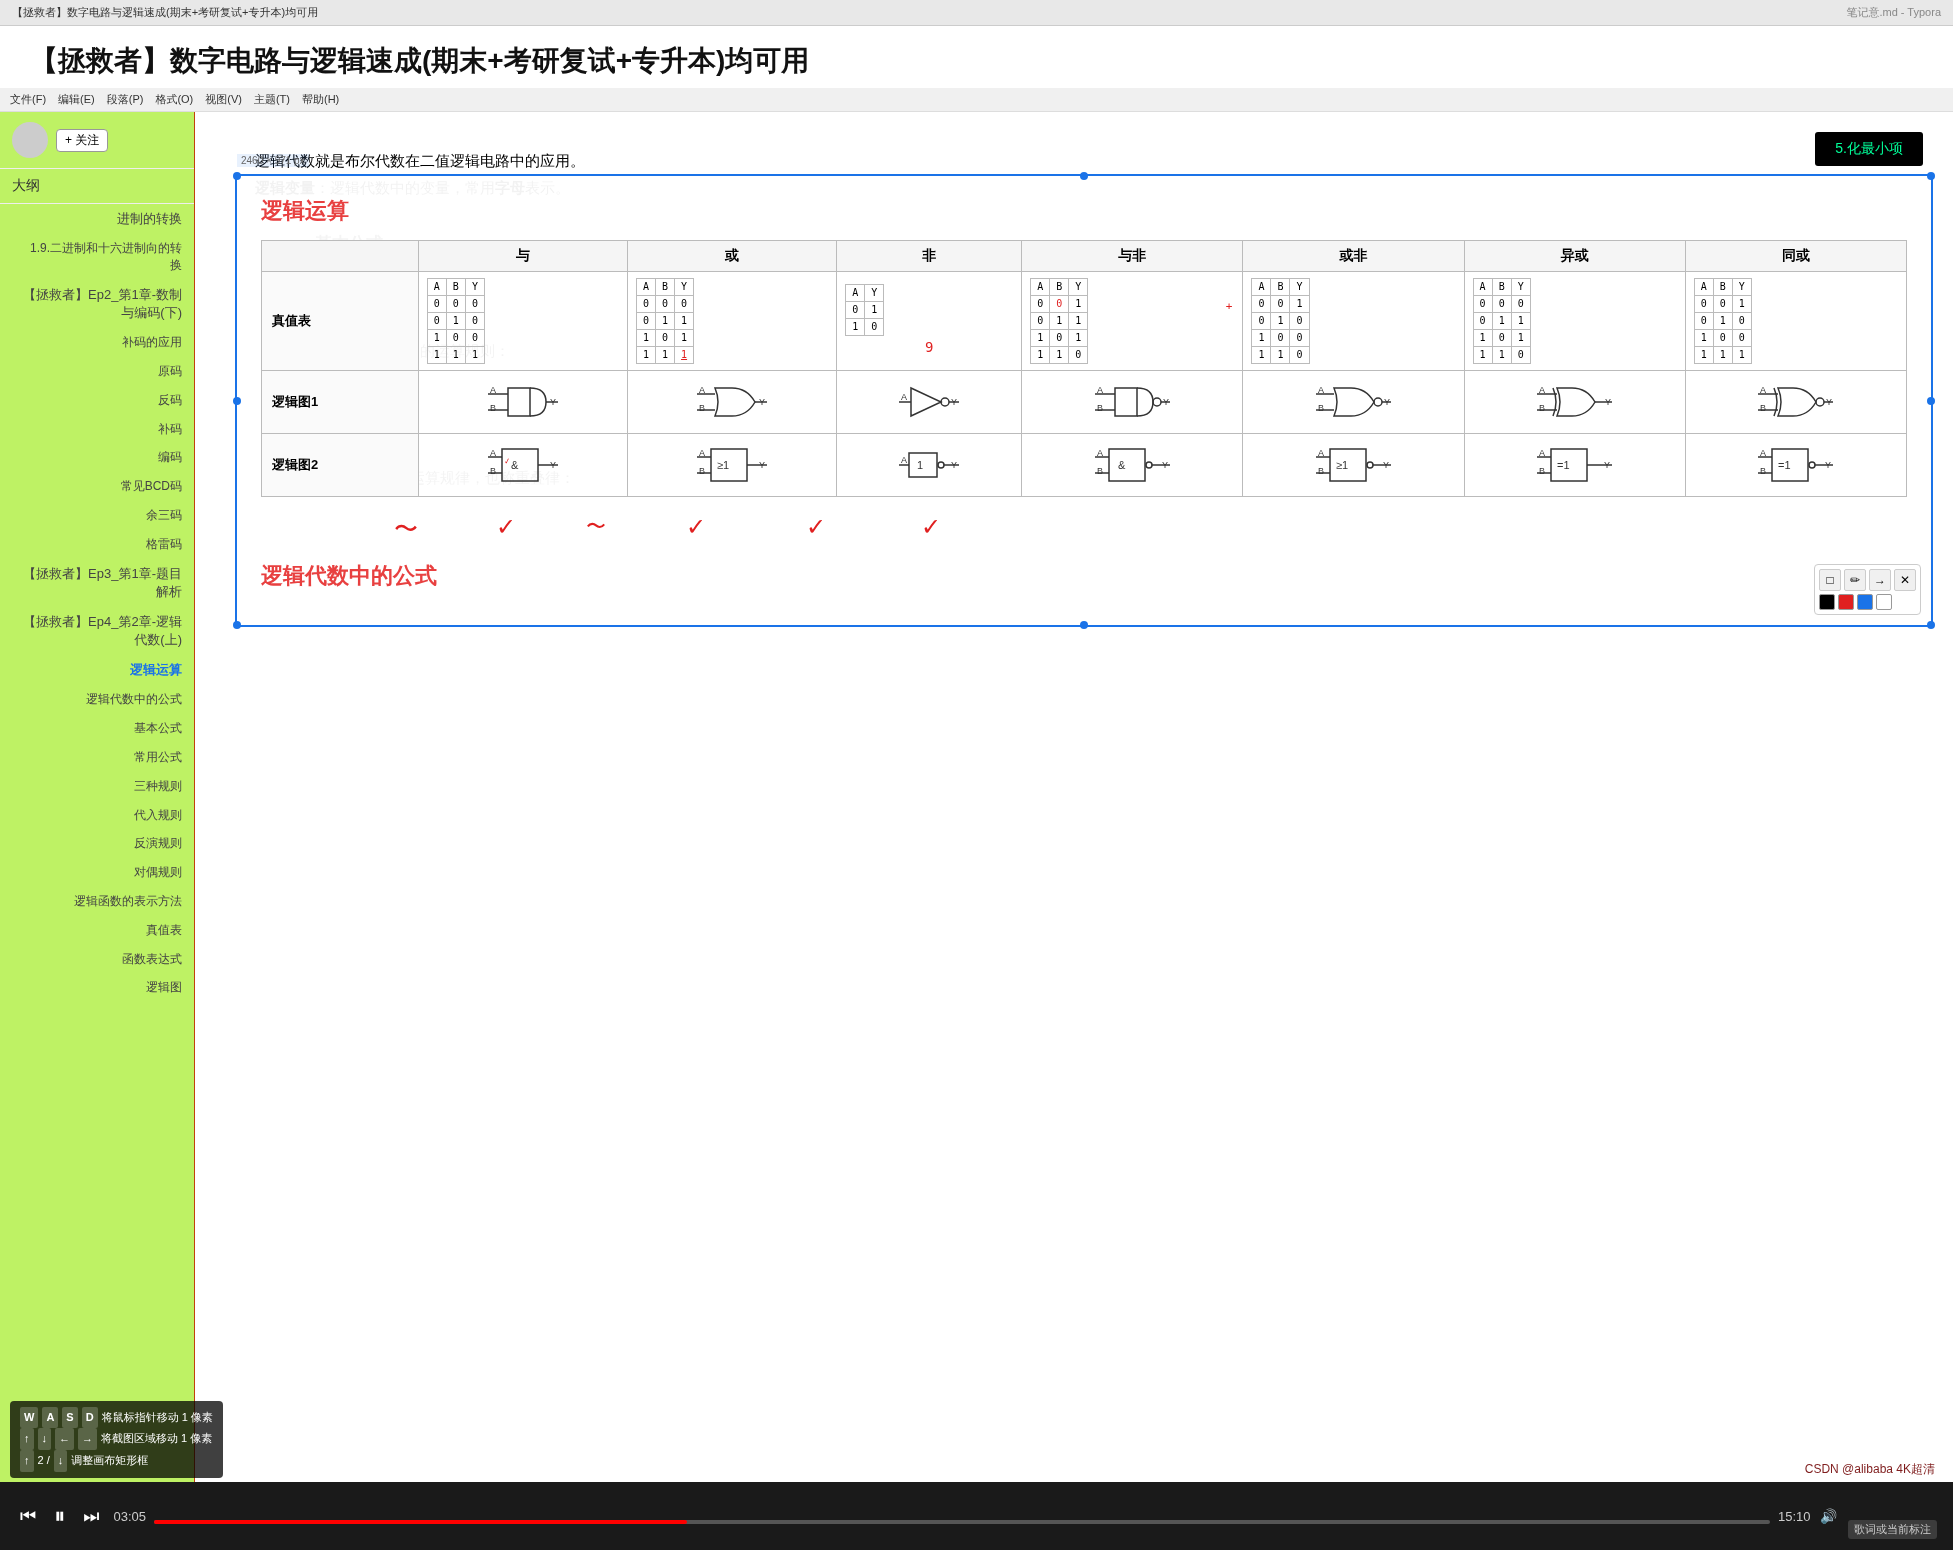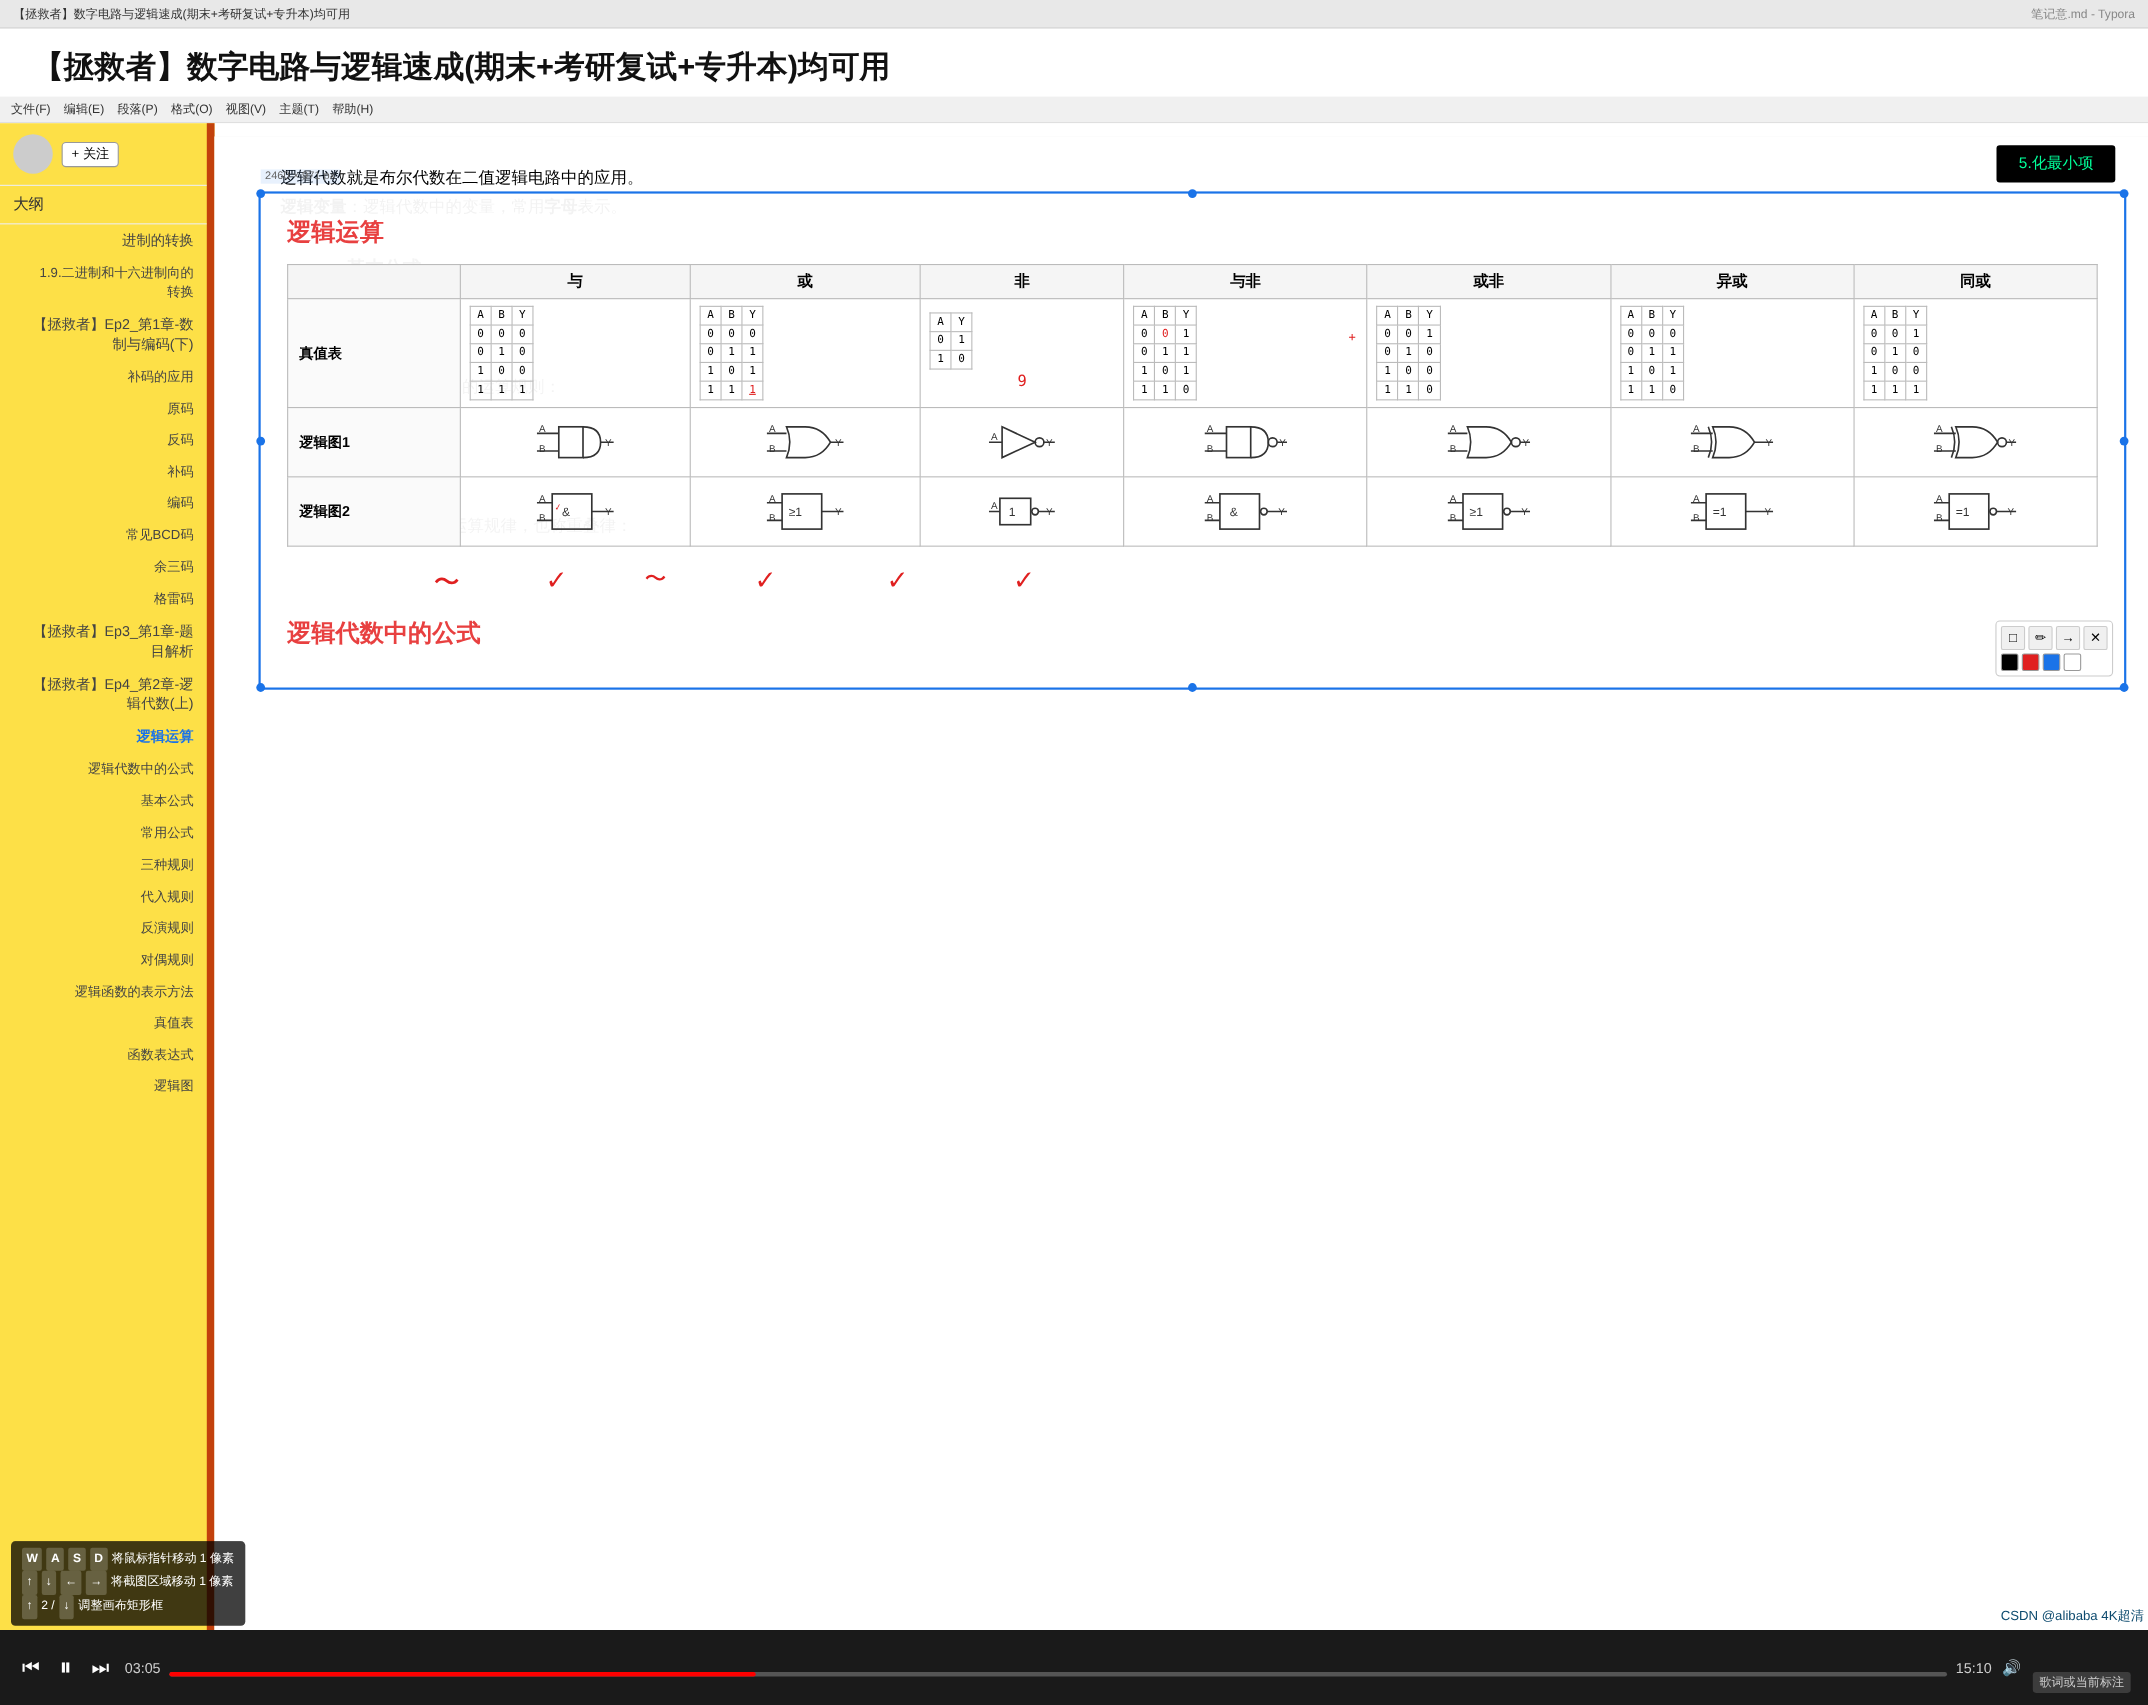--- a/index.html
+++ b/index.html
@@ -15,22 +15,22 @@
     
     #main-container {
       display: flex;
       height: calc(1550px - 130px);
       background: #fff;
     }
 
     
     #sidebar {
       width: 195px;
-      background: #fde047;
-      border-right: 7px solid #c2410c;
+      background: #bef264;
+      border-right: 1px solid #c2410c;
       overflow-y: auto;
       flex-shrink: 0;
       padding: 0;
     }
 
     #sidebar .user-section {
       display: flex;
       align-items: center;
       padding: 10px 12px;
       border-bottom: 1px solid #eee;
@@ -368,22 +368,22 @@
       background: rgba(255,255,255,0.2);
       border-radius: 2px;
       padding: 1px 4px;
       font-weight: bold;
     }
 
     
     #csdn-badge {
       position: fixed;
       bottom: 72px;
-      right: 4px;
-      color: #0c4a6e;
+      right: 18px;
+      color: #7f1d1d;
       font-size: 12px;
       z-index: 200;
     }
 
     .inner-title-bar {
       background: #f0f0f0;
       padding: 4px 10px;
       font-size: 11px;
       color: #333;
       border-bottom: 1px solid #ddd;

